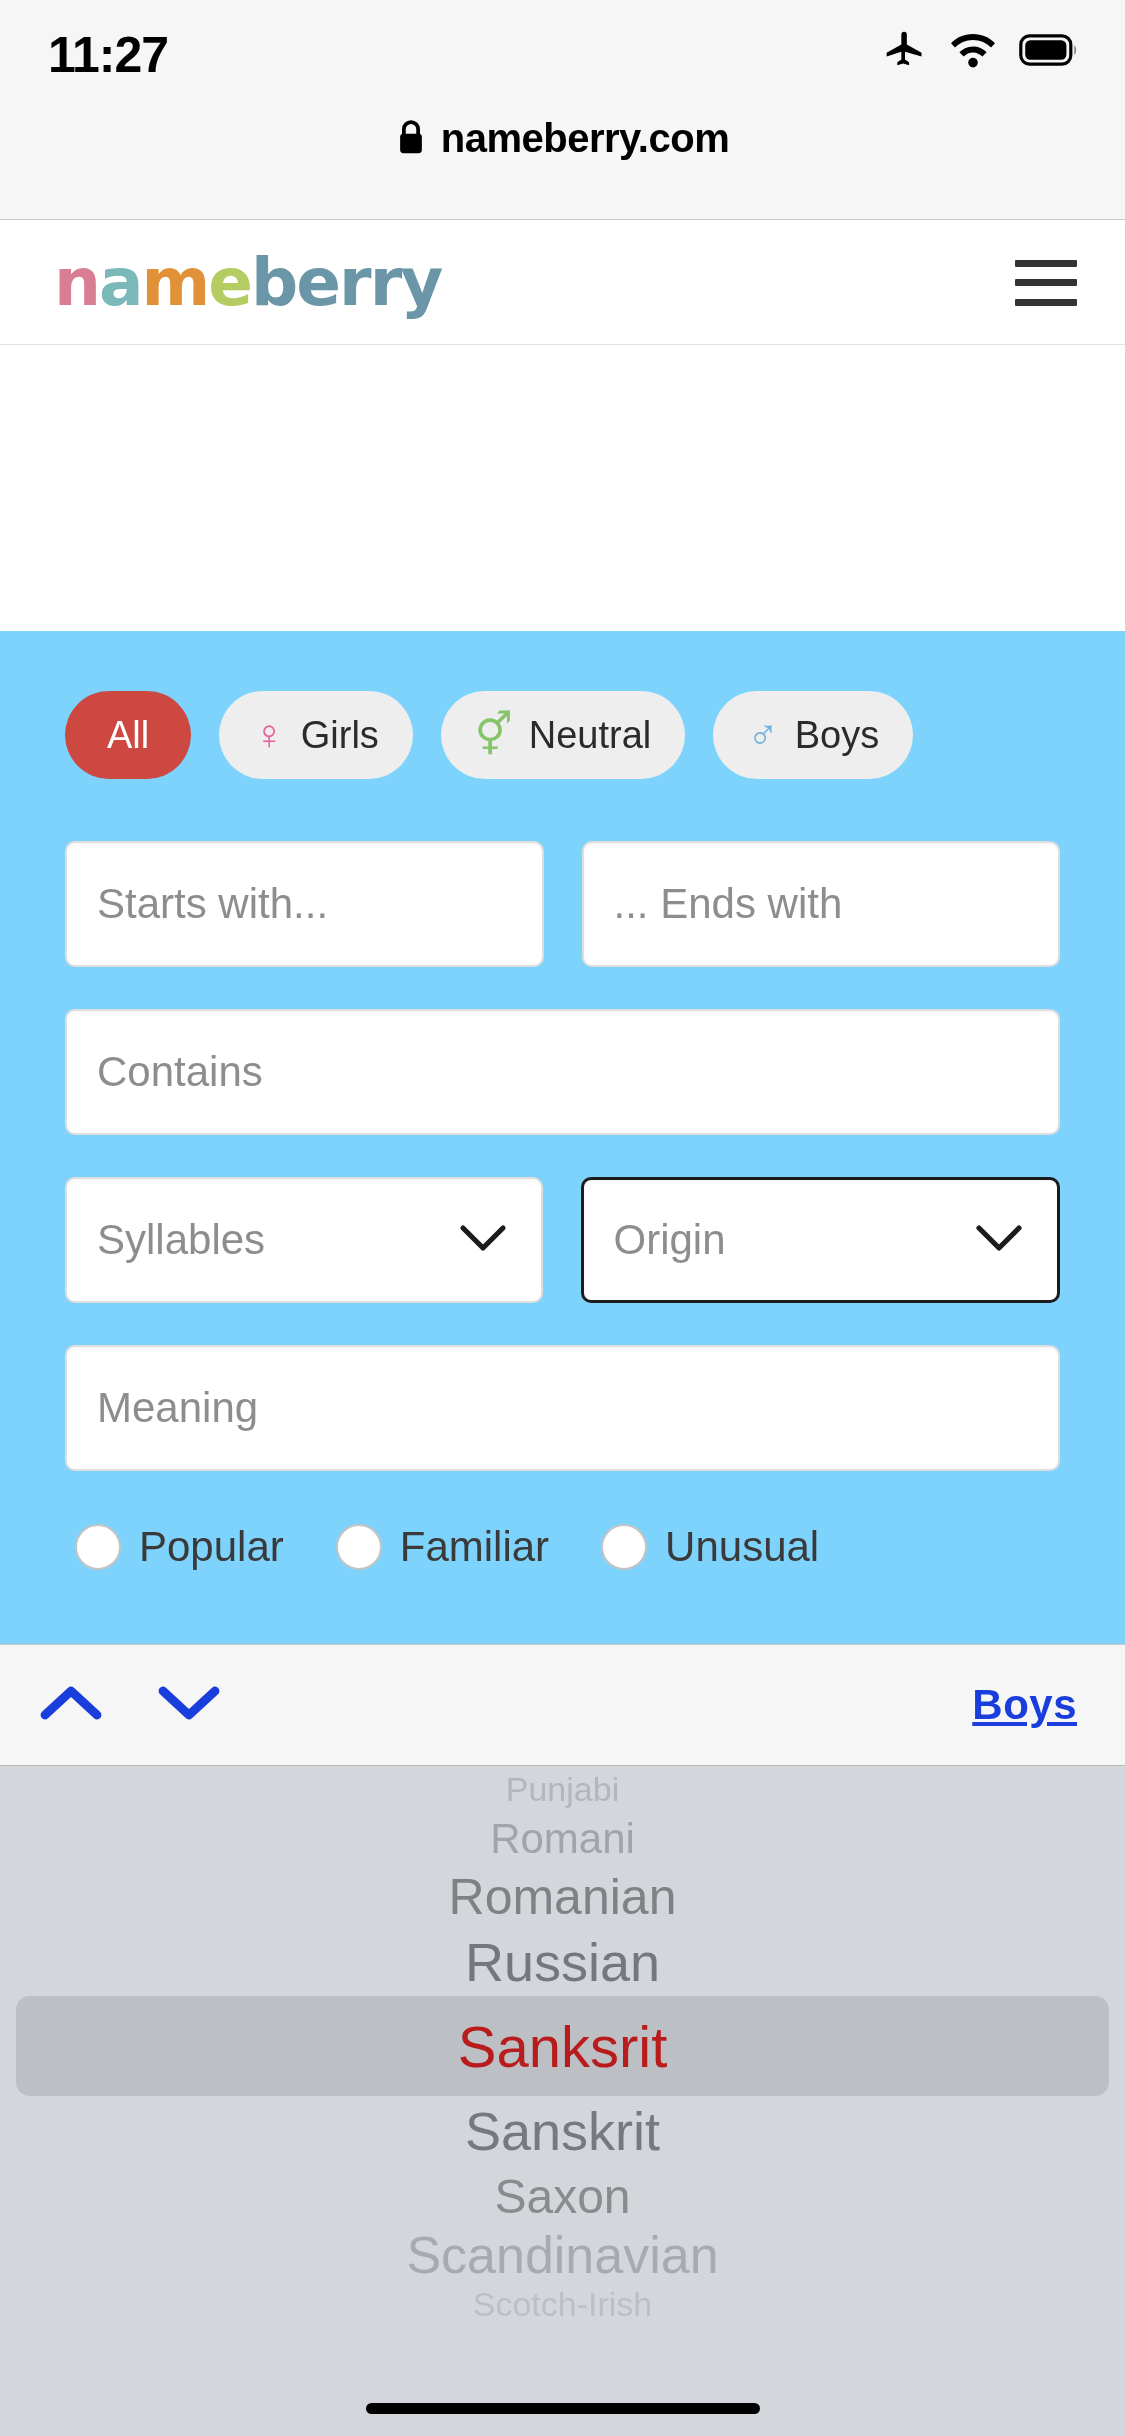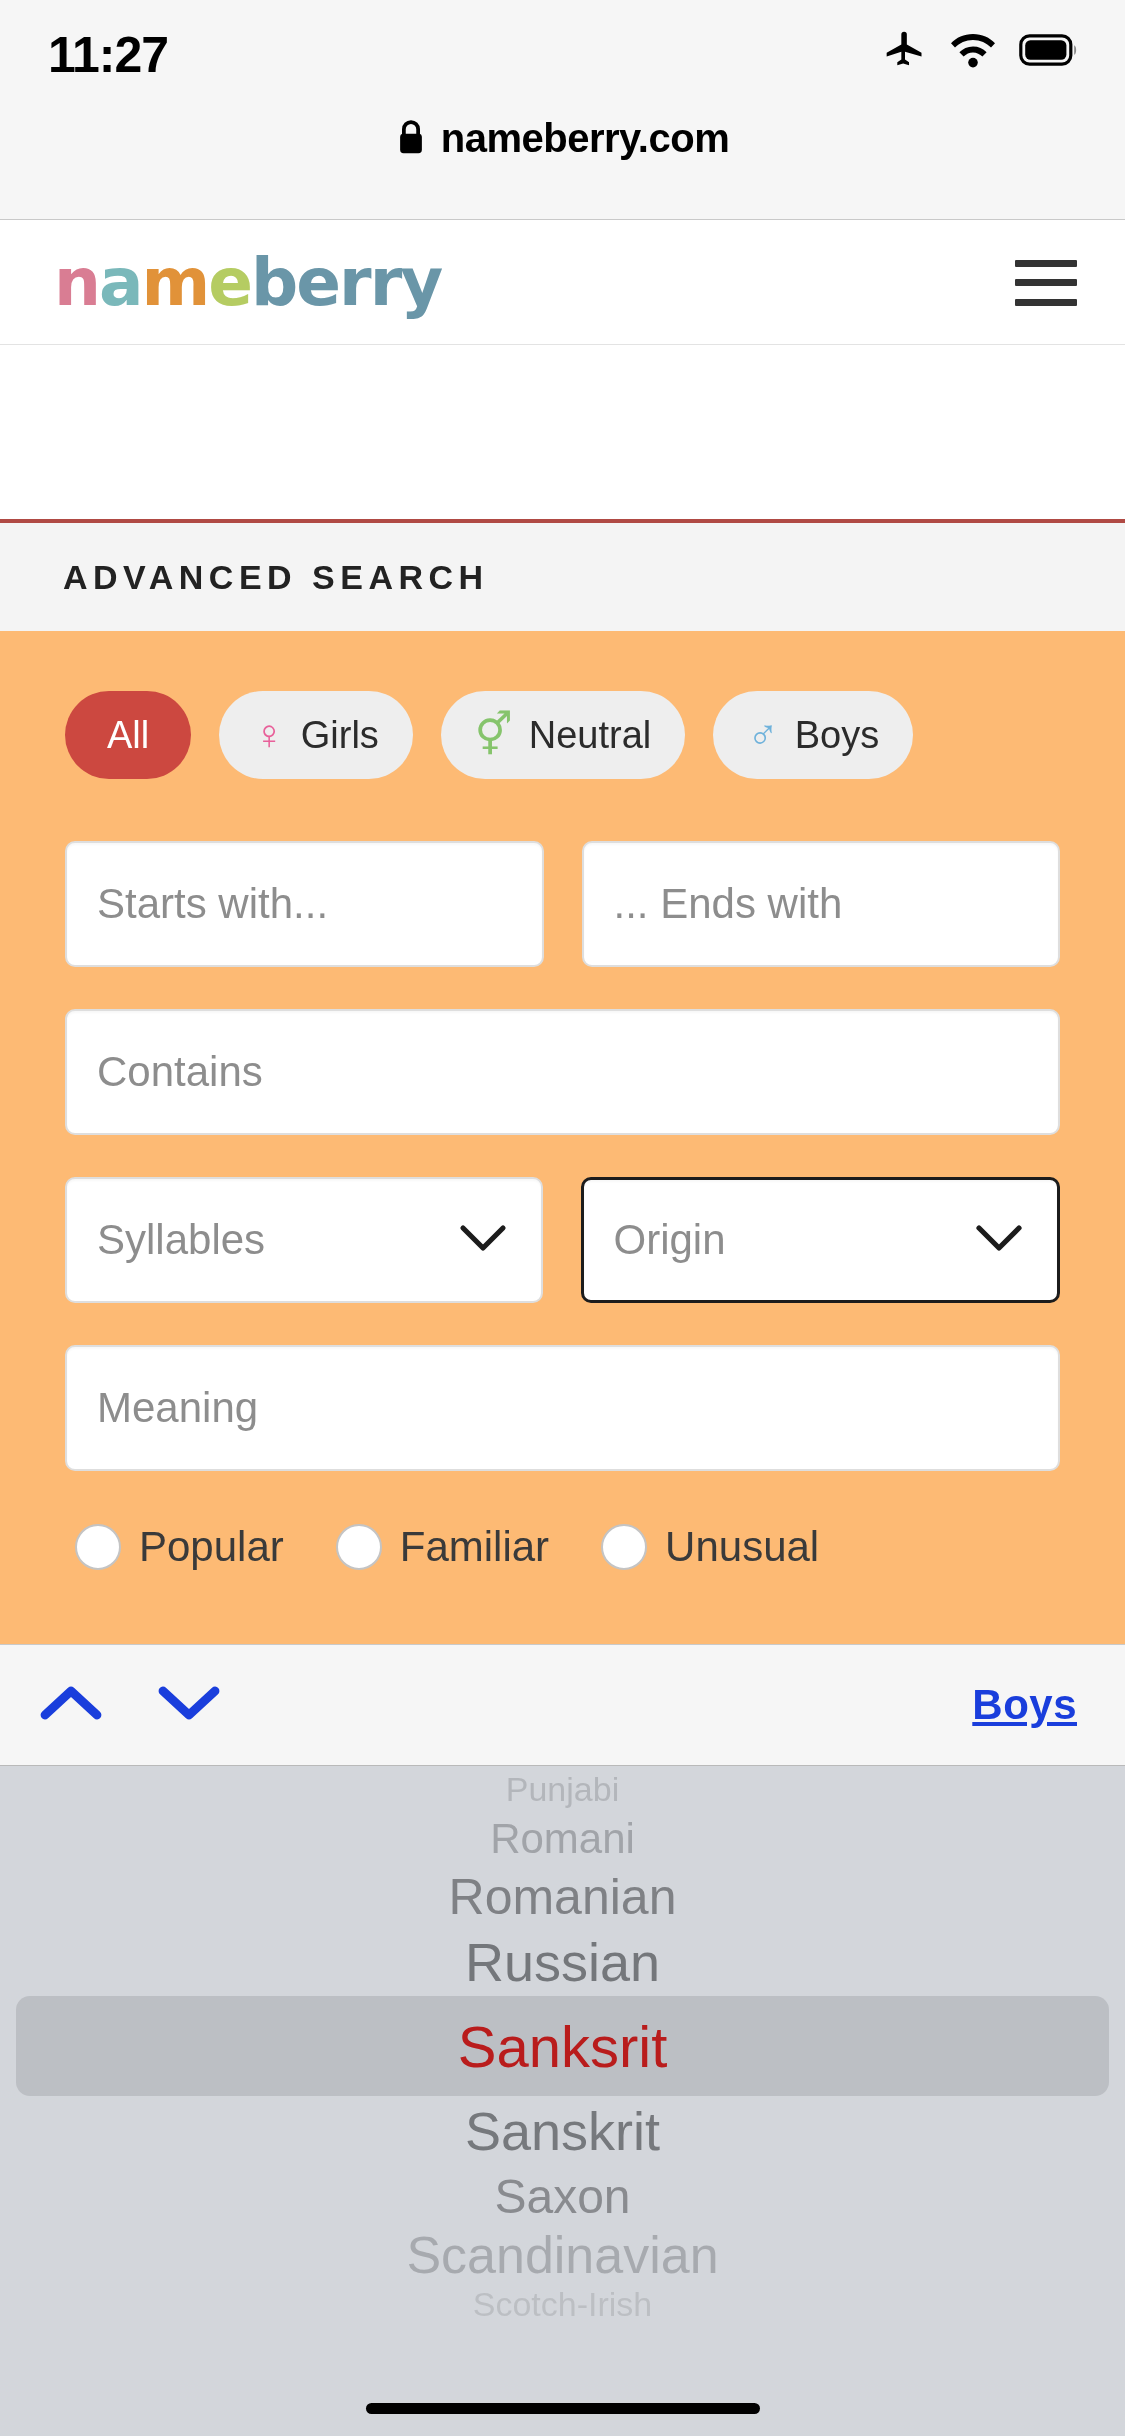--- a/index.html
+++ b/index.html
@@ -70,21 +70,21 @@
     padding-left:63px;
   }
   .as-header h1{
     font-size:34px; font-weight:bold; color:#222;
     letter-spacing:5.5px;
   }
 
   
   .formbody{
     position:absolute; top:631px; left:0; width:1125px; height:1013px;
-    background:#fdba74;
+    background:#7dd3fc;
     padding:60px 65px 0 65px;
   }
 
   .pill-row{ display:flex; gap:28px; margin-bottom:62px; }
   .pill{
     height:88px; border-radius:44px;
     display:flex; align-items:center; justify-content:center;
     gap:16px; padding:0 34px;
     font-size:38px; color:#2b2b2b;
     background:#eeeeee;
@@ -222,23 +222,20 @@
     <div class="logo" id="logo"><span style="color: rgb(217, 125, 147);">n</span><span style="color: rgb(122, 184, 186);">a</span><span style="color: rgb(225, 146, 57);">m</span><span style="color: rgb(181, 204, 98);">e</span><span style="color: rgb(106, 150, 168);">b</span><span style="color: rgb(106, 150, 168);">e</span><span style="color: rgb(106, 150, 168);">r</span><span style="color: rgb(106, 150, 168);">r</span><span style="color: rgb(106, 150, 168);">y</span></div>
     <div class="hamburger">
       <i></i>
         <i></i>
         <i></i>
     </div>
   </div>
 
   <div class="blankarea"></div>
 
-  <div class="as-header">
-    <h1>ADVANCED SEARCH</h1>
-  </div>
 
   <div class="formbody">
 
     <div class="pill-row">
       <div class="pill selected">
         <span>All</span>
       </div>
       <div class="pill">
         <span class="gsym girls">♀</span>
         <span>Girls</span>

